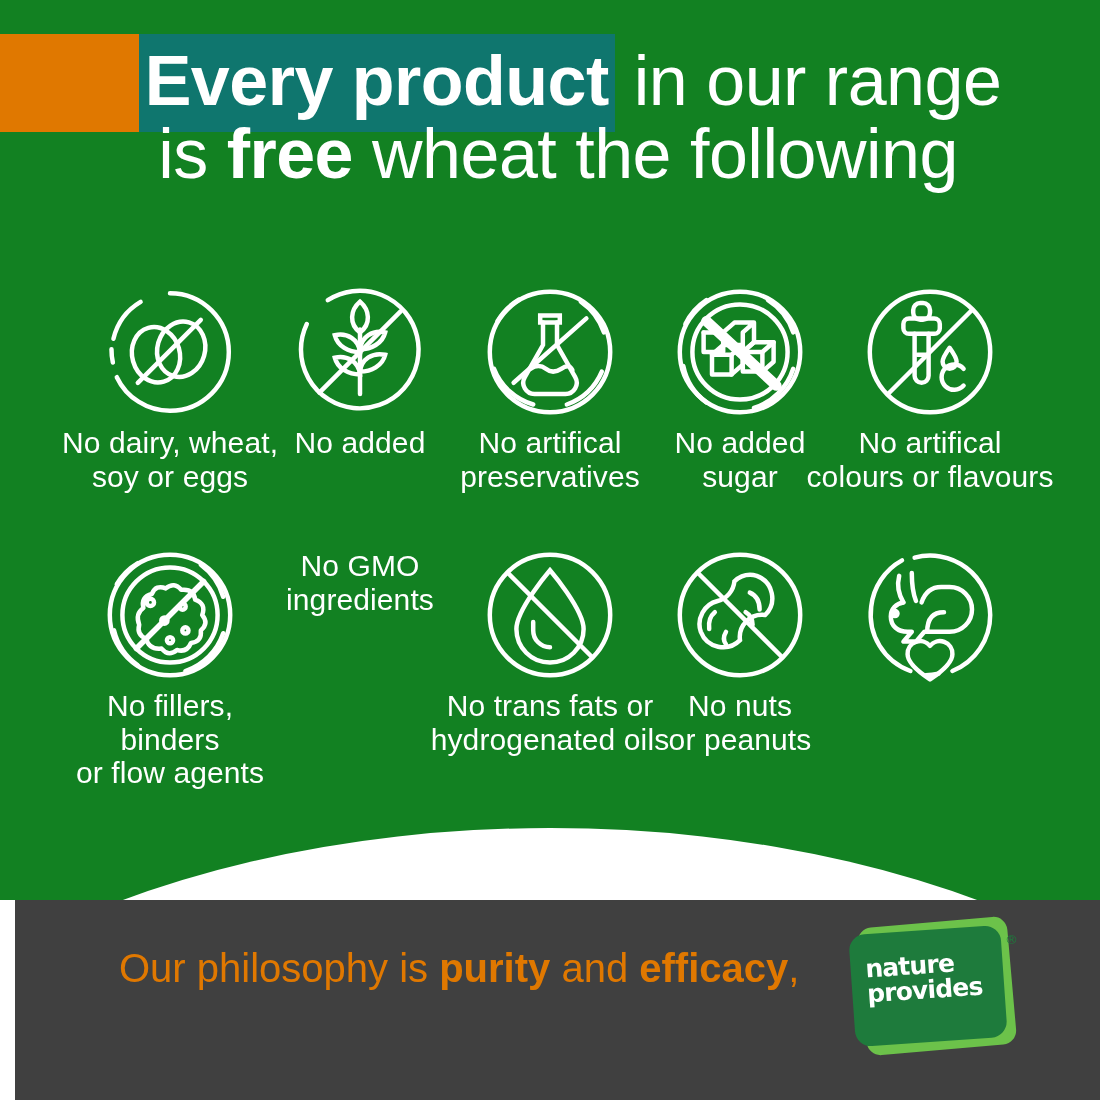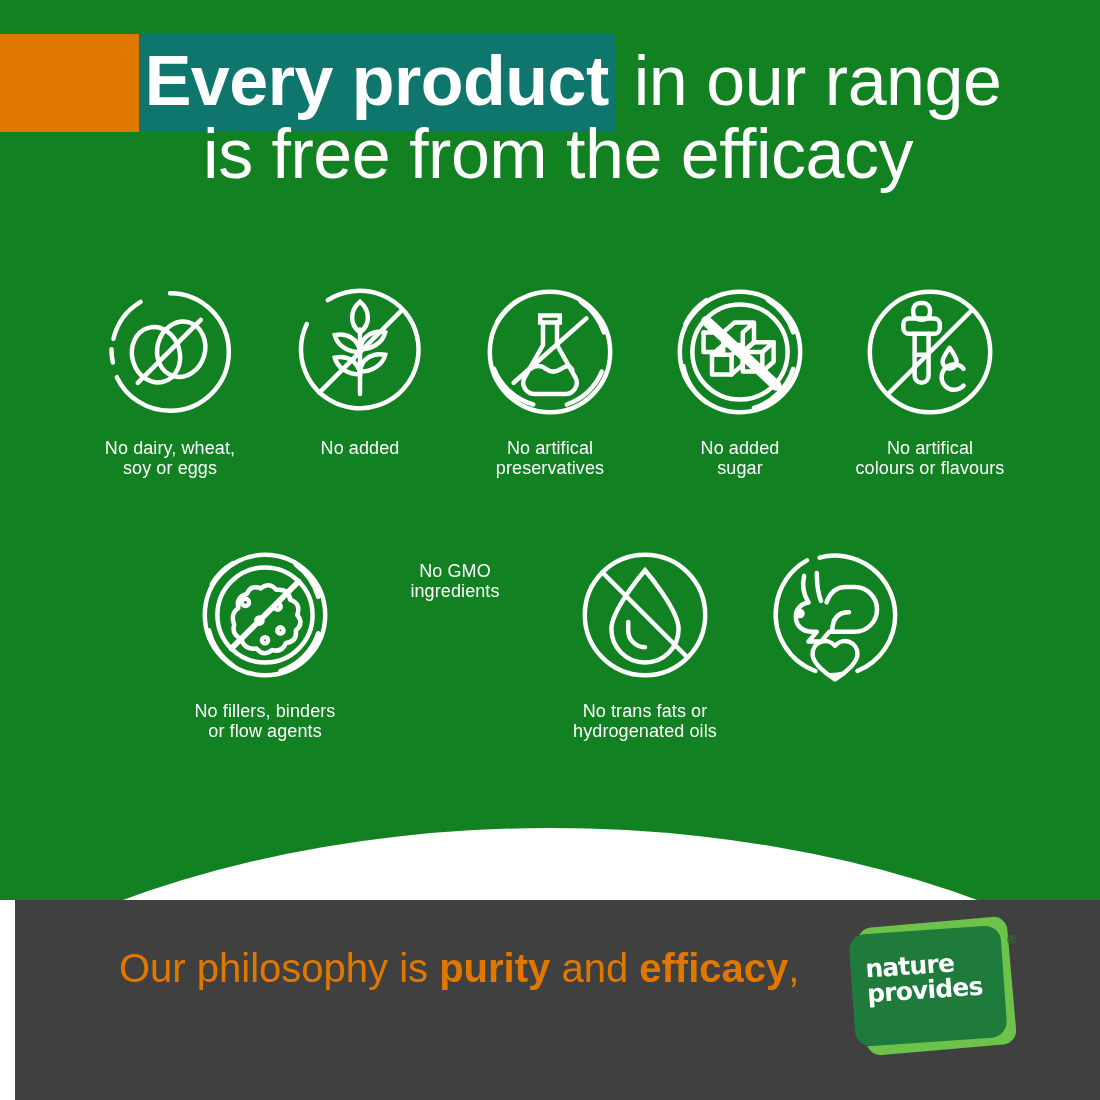--- a/index.html
+++ b/index.html
@@ -40,21 +40,21 @@
   }
   .hl-line{
     display:block;
     white-space:nowrap;
     font-size:70px;
     color:#ffffff;
     font-weight:400;
   }
   .hl-line1{ padding-left:40px; }
   .hl-line2{ padding-left:16px; margin-top:6px;}
-  .hl-strong{font-weight:400;}
+  .hl-strong{font-weight:700;}
   .hl-hi{
     font-weight:700;
     color:#ffffff;
     background:#0f766e;
     box-shadow:-300px 0 0 #E07800, 0 0 0 #E07800;
     padding:8px 6px 12px 6px;
   }
   
   .grid{
     position:absolute;left:0;width:1100px;
@@ -67,24 +67,24 @@
   .cell{
     width:190px;
     display:flex;flex-direction:column;align-items:center;
   }
   .cell .icon-wrap{
     width:140px;height:140px;
     display:flex;align-items:center;justify-content:center;
   }
   .cell .icon-wrap svg{display:block;}
   .cap{
-    margin-top:16px;
+    margin-top:4px;
     color:#ffffff;
     font-family:"Liberation Sans Narrow","Liberation Sans",sans-serif;
-    font-size:18px;
+    font-size:30px;
     line-height:1.12;
     text-align:center;
     white-space:pre-line;
     letter-spacing:0.1px;
   }
   
   .cap.wide{width:230px;margin-left:-20px;margin-right:-20px;}
   .cap.xwide{width:250px;margin-left:-30px;margin-right:-30px;}
 
   
@@ -137,21 +137,21 @@
 </style>
 </head>
 <body>
 
 <div id="poster">
 
   <div class="green-panel"></div>
 
   <div class="headline">
     <span class="hl-line hl-line1"><span class="hl-hi">Every product</span><span> in our range</span></span>
-    <span class="hl-line hl-line2"><span>is </span><span class="hl-strong">free</span><span> from the efficacy</span></span>
+    <span class="hl-line hl-line2"><span>is </span><span class="hl-strong">free</span><span> wheat the following</span></span>
   </div>
 
   <div class="grid row1">
 
     <div class="cell">
       <div class="icon-wrap">
         <svg width="140" height="140" viewBox="0 0 100 100" fill="none" stroke="#ffffff" stroke-width="3.2" stroke-linecap="round">
           <path d="M50 8 A42 42 0 0 1 92 50 A42 42 0 0 1 50 92 A42 42 0 0 1 12 68"></path>
           <path d="M9.2 57.5 A42 42 0 0 1 8.2 48"></path>
           <path d="M9.6 40.5 A42 42 0 0 1 29 14.2"></path>
@@ -276,20 +276,35 @@
           <circle cx="50" cy="50" r="43"></circle>
           <line x1="20" y1="20" x2="80" y2="80"></line>
           <path d="M50 18 C50 18 26 46 26 60 a24 24 0 0 0 48 0 C74 46 50 18 50 18Z"></path>
           <path d="M38 55 v6 a12 12 0 0 0 12 12"></path>
         </svg>
       </div>
       <div class="cap xwide">No trans fats or
 hydrogenated oils</div>
     </div>
 
+    <div class="cell">
+      <div class="icon-wrap">
+        <svg width="140" height="140" viewBox="0 0 100 100" fill="none" stroke="#ffffff" stroke-width="3.2" stroke-linecap="round">
+          <circle cx="50" cy="50" r="43"></circle>
+          <line x1="20" y1="20" x2="80" y2="80"></line>
+          <path d="M62 22 a17 17 0 0 1 6 28 a16 16 0 0 0 -18 18 a17 17 0 0 1 -28 -6 a17 17 0 0 1 12 -22 a16 16 0 0 0 12 -14 a17 17 0 0 1 16 -4Z"></path>
+          <path d="M57 34 q7 3 7 12"></path>
+          <path d="M54 48 q5 3 5 9"></path>
+          <path d="M32 48 q-5 4 -4 12"></path>
+          <path d="M40 62 q-3 5 0 9"></path>
+        </svg>
+      </div>
+      <div class="cap">No nuts
+or peanuts</div>
+    </div>
 
     <div class="cell">
       <div class="icon-wrap">
         <svg width="140" height="140" viewBox="0 0 100 100" fill="none" stroke="#ffffff" stroke-width="3.2" stroke-linecap="round" stroke-linejoin="round">
           <path d="M39 9 A43 43 0 0 1 93 50 A43 43 0 0 1 66 90"></path>
           <path d="M56 92 A43 43 0 0 1 47 93"></path>
           <path d="M36 90 A43 43 0 0 1 8 44 A43 43 0 0 1 30 11"></path>
           <path d="M28 22 C26 30 28 36 31 41"></path>
           <path d="M37 20 C37 29 38 35 40 40"></path>
           <path d="M31 41 a10 10 0 0 0 -9 10 c0 7 5 11 12 11 h3 l-6 7 h9 l6 -7 h18 a16 16 0 0 0 0 -32 h-6 c-8 0 -12 5 -14 11"></path>

